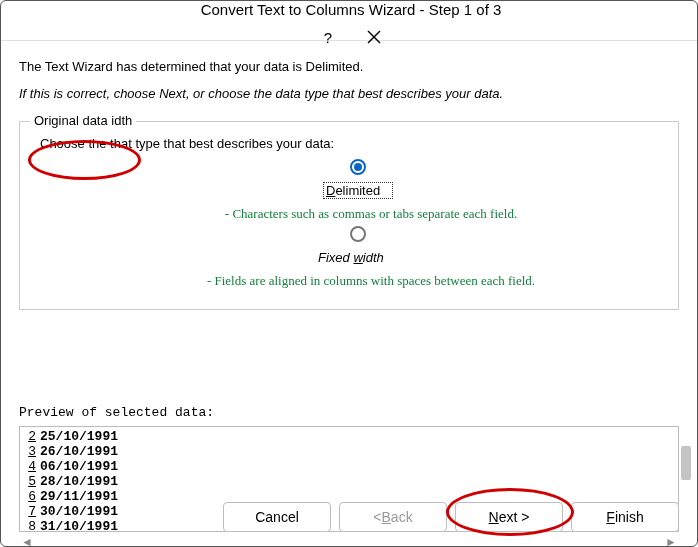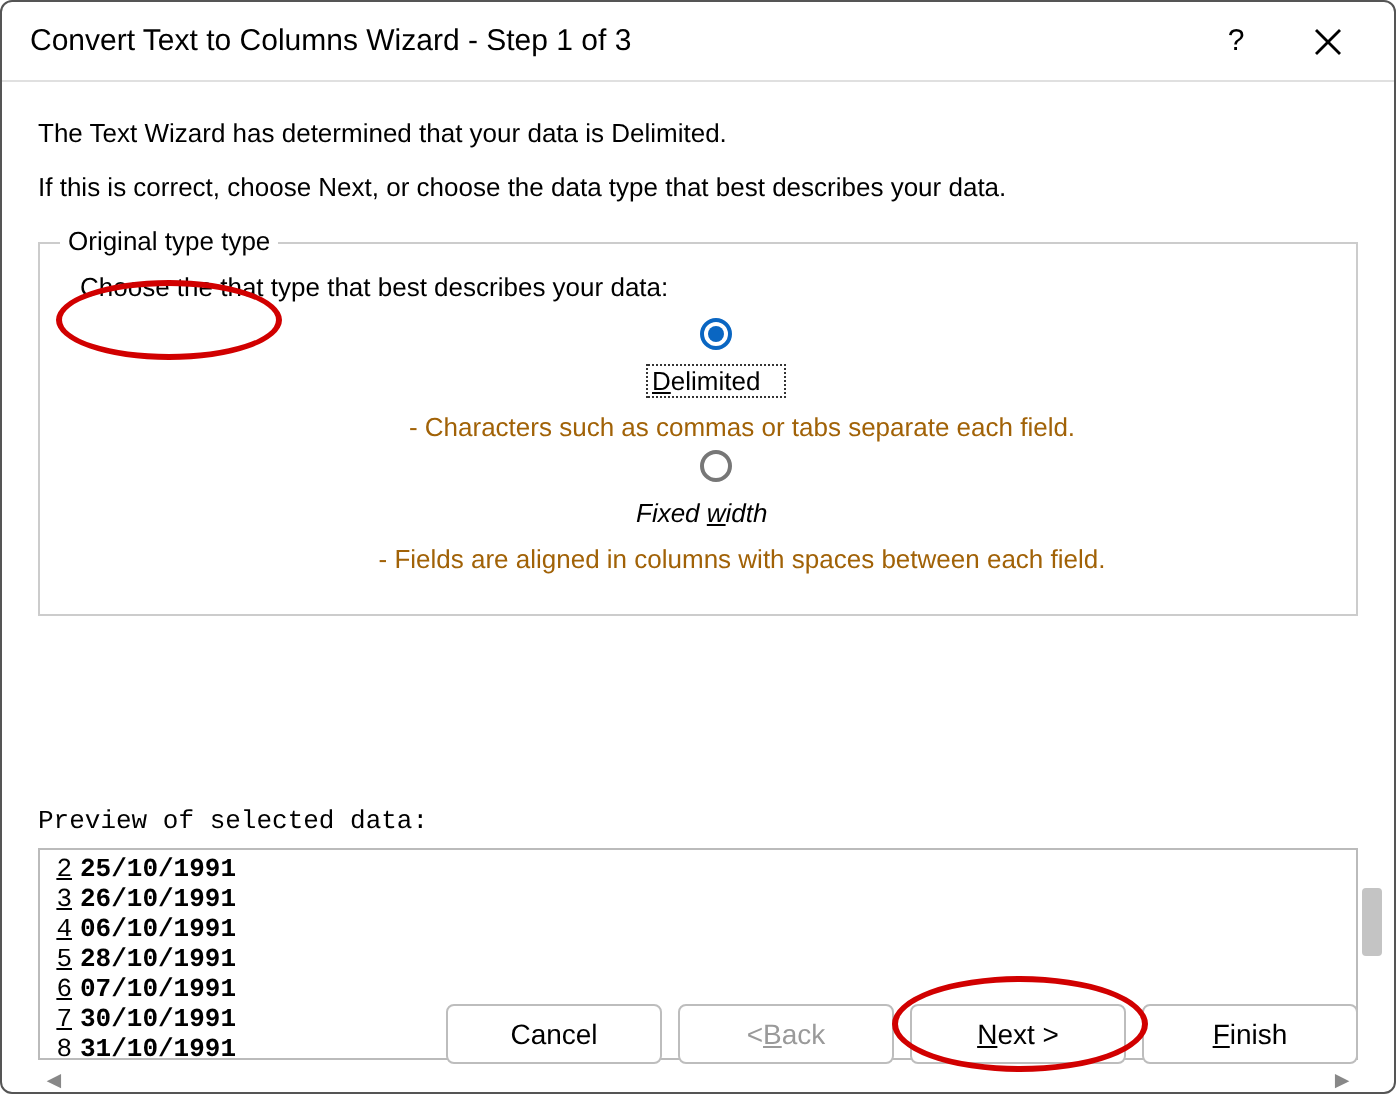--- a/index.html
+++ b/index.html
@@ -21,20 +21,21 @@
     background: #fff;
     position: relative;
     overflow: hidden;
   }
   .titlebar {
     display: flex;
     align-items: center;
     height: 40px;
     padding: 0 10px 0 14px;
     border-bottom: 1px solid #e0e0e0;
+    flex-direction: column;
   }
   .title {
     font-size: 15px;
     flex: 1 1 auto;
     color: #000;
   }
   .title-controls {
     display: flex;
     align-items: center;
     gap: 0;
@@ -49,21 +50,21 @@
     background: transparent;
     border: none;
     cursor: pointer;
     color: #000;
   }
   .close-btn svg { stroke: #000; stroke-width: 1.4; }
   .content {
     padding: 12px 18px 0 18px;
   }
   .intro1 { margin: 6px 0 12px 0; }
-  .intro2 { margin: 0 0 20px 0; }
+  .intro2 { margin: 0 0 20px 0; font-style: italic; }
 
   .fieldset {
     border: 1px solid #ccc;
     padding: 0 12px 16px 12px;
     position: relative;
     margin-bottom: 6px;
   }
   .legend {
     position: absolute;
     top: -9px;
@@ -98,21 +99,21 @@
   }
   .radio.unchecked { border-color: #777; }
   .opt-label {
     display: inline-block;
   }
   .opt-label.boxed {
     outline: 1px dotted #333;
     padding: 0 2px;
   }
   .accel { text-decoration: underline; }
-  .opt-desc { margin-left: 26px; color: #a16207; }
+  .opt-desc { margin-left: 26px; color: #15803d; font-family: Liberation Serif, serif; }
   .opt-row2 .opt-label { min-width: 80px; font-style: italic; }
   .opt-row1 .opt-label { min-width: 68px; }
 
   .preview-label { margin: 95px 0 6px 0; font-family: Liberation Mono, monospace; }
   .preview-wrap {
     border: 1px solid #bbb;
     height: 106px;
     background: #fff;
     position: relative;
     overflow: hidden;
@@ -200,21 +201,21 @@
           </svg>
       </button>
     </div>
   </div>
 
   <div class="content">
     <div class="intro1">The Text Wizard has determined that your data is Delimited.</div>
     <div class="intro2">If this is correct, choose Next, or choose the data type that best describes your data.</div>
 
     <div class="fieldset">
-      <div class="legend">Original type type</div>
+      <div class="legend">Original data idth</div>
       <div class="fs-line1">Choose the that type that best describes your data:</div>
 
       <div class="opt-row opt-row1">
         <span class="radio checked"></span>
         <span class="opt-label boxed"><span class="accel">D</span><span>elimited</span></span>
         <span class="opt-desc">- Characters such as commas or tabs separate each field.</span>
       </div>
 
       <div class="opt-row opt-row2">
         <span class="radio unchecked"></span>
@@ -237,21 +238,21 @@
         <div class="prow">
             <span class="pidx">4</span>
             <span class="pval">06/10/1991</span>
           </div>
         <div class="prow">
             <span class="pidx">5</span>
             <span class="pval">28/10/1991</span>
           </div>
         <div class="prow">
             <span class="pidx">6</span>
-            <span class="pval">07/10/1991</span>
+            <span class="pval">29/11/1991</span>
           </div>
         <div class="prow">
             <span class="pidx">7</span>
             <span class="pval">30/10/1991</span>
           </div>
         <div class="prow">
             <span class="pidx">8</span>
             <span class="pval">31/10/1991</span>
           </div>
       </div>

